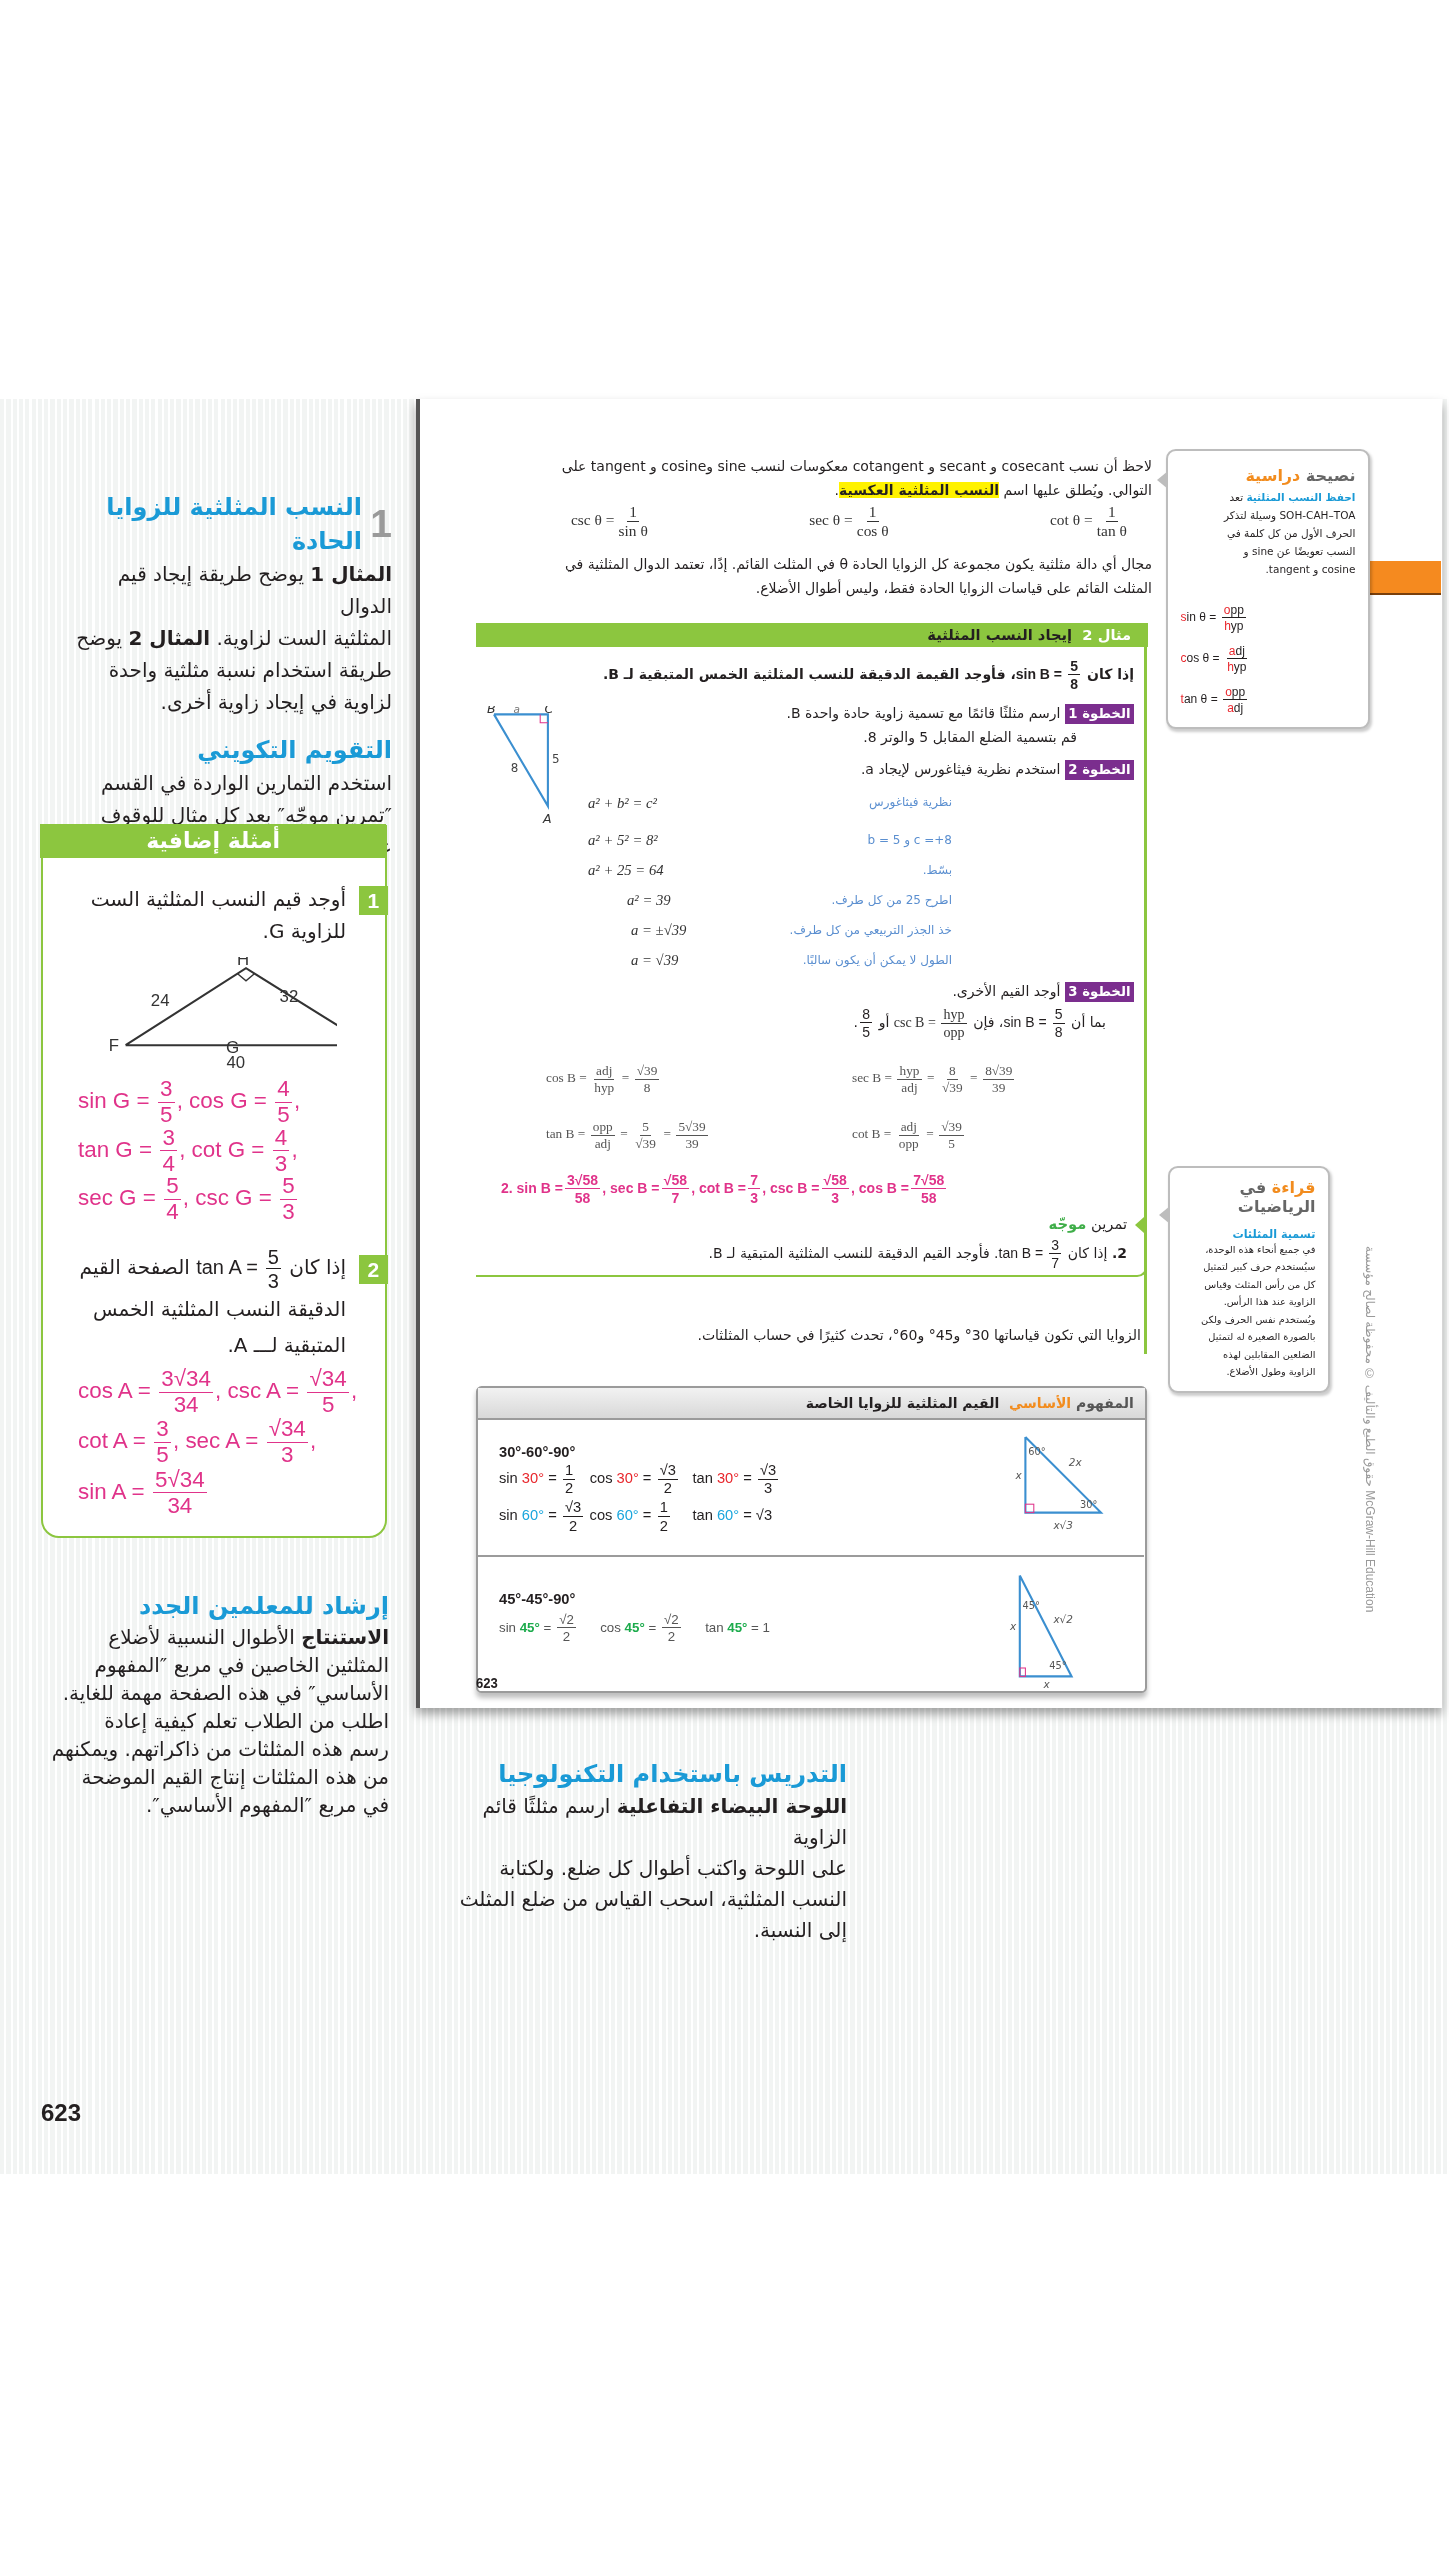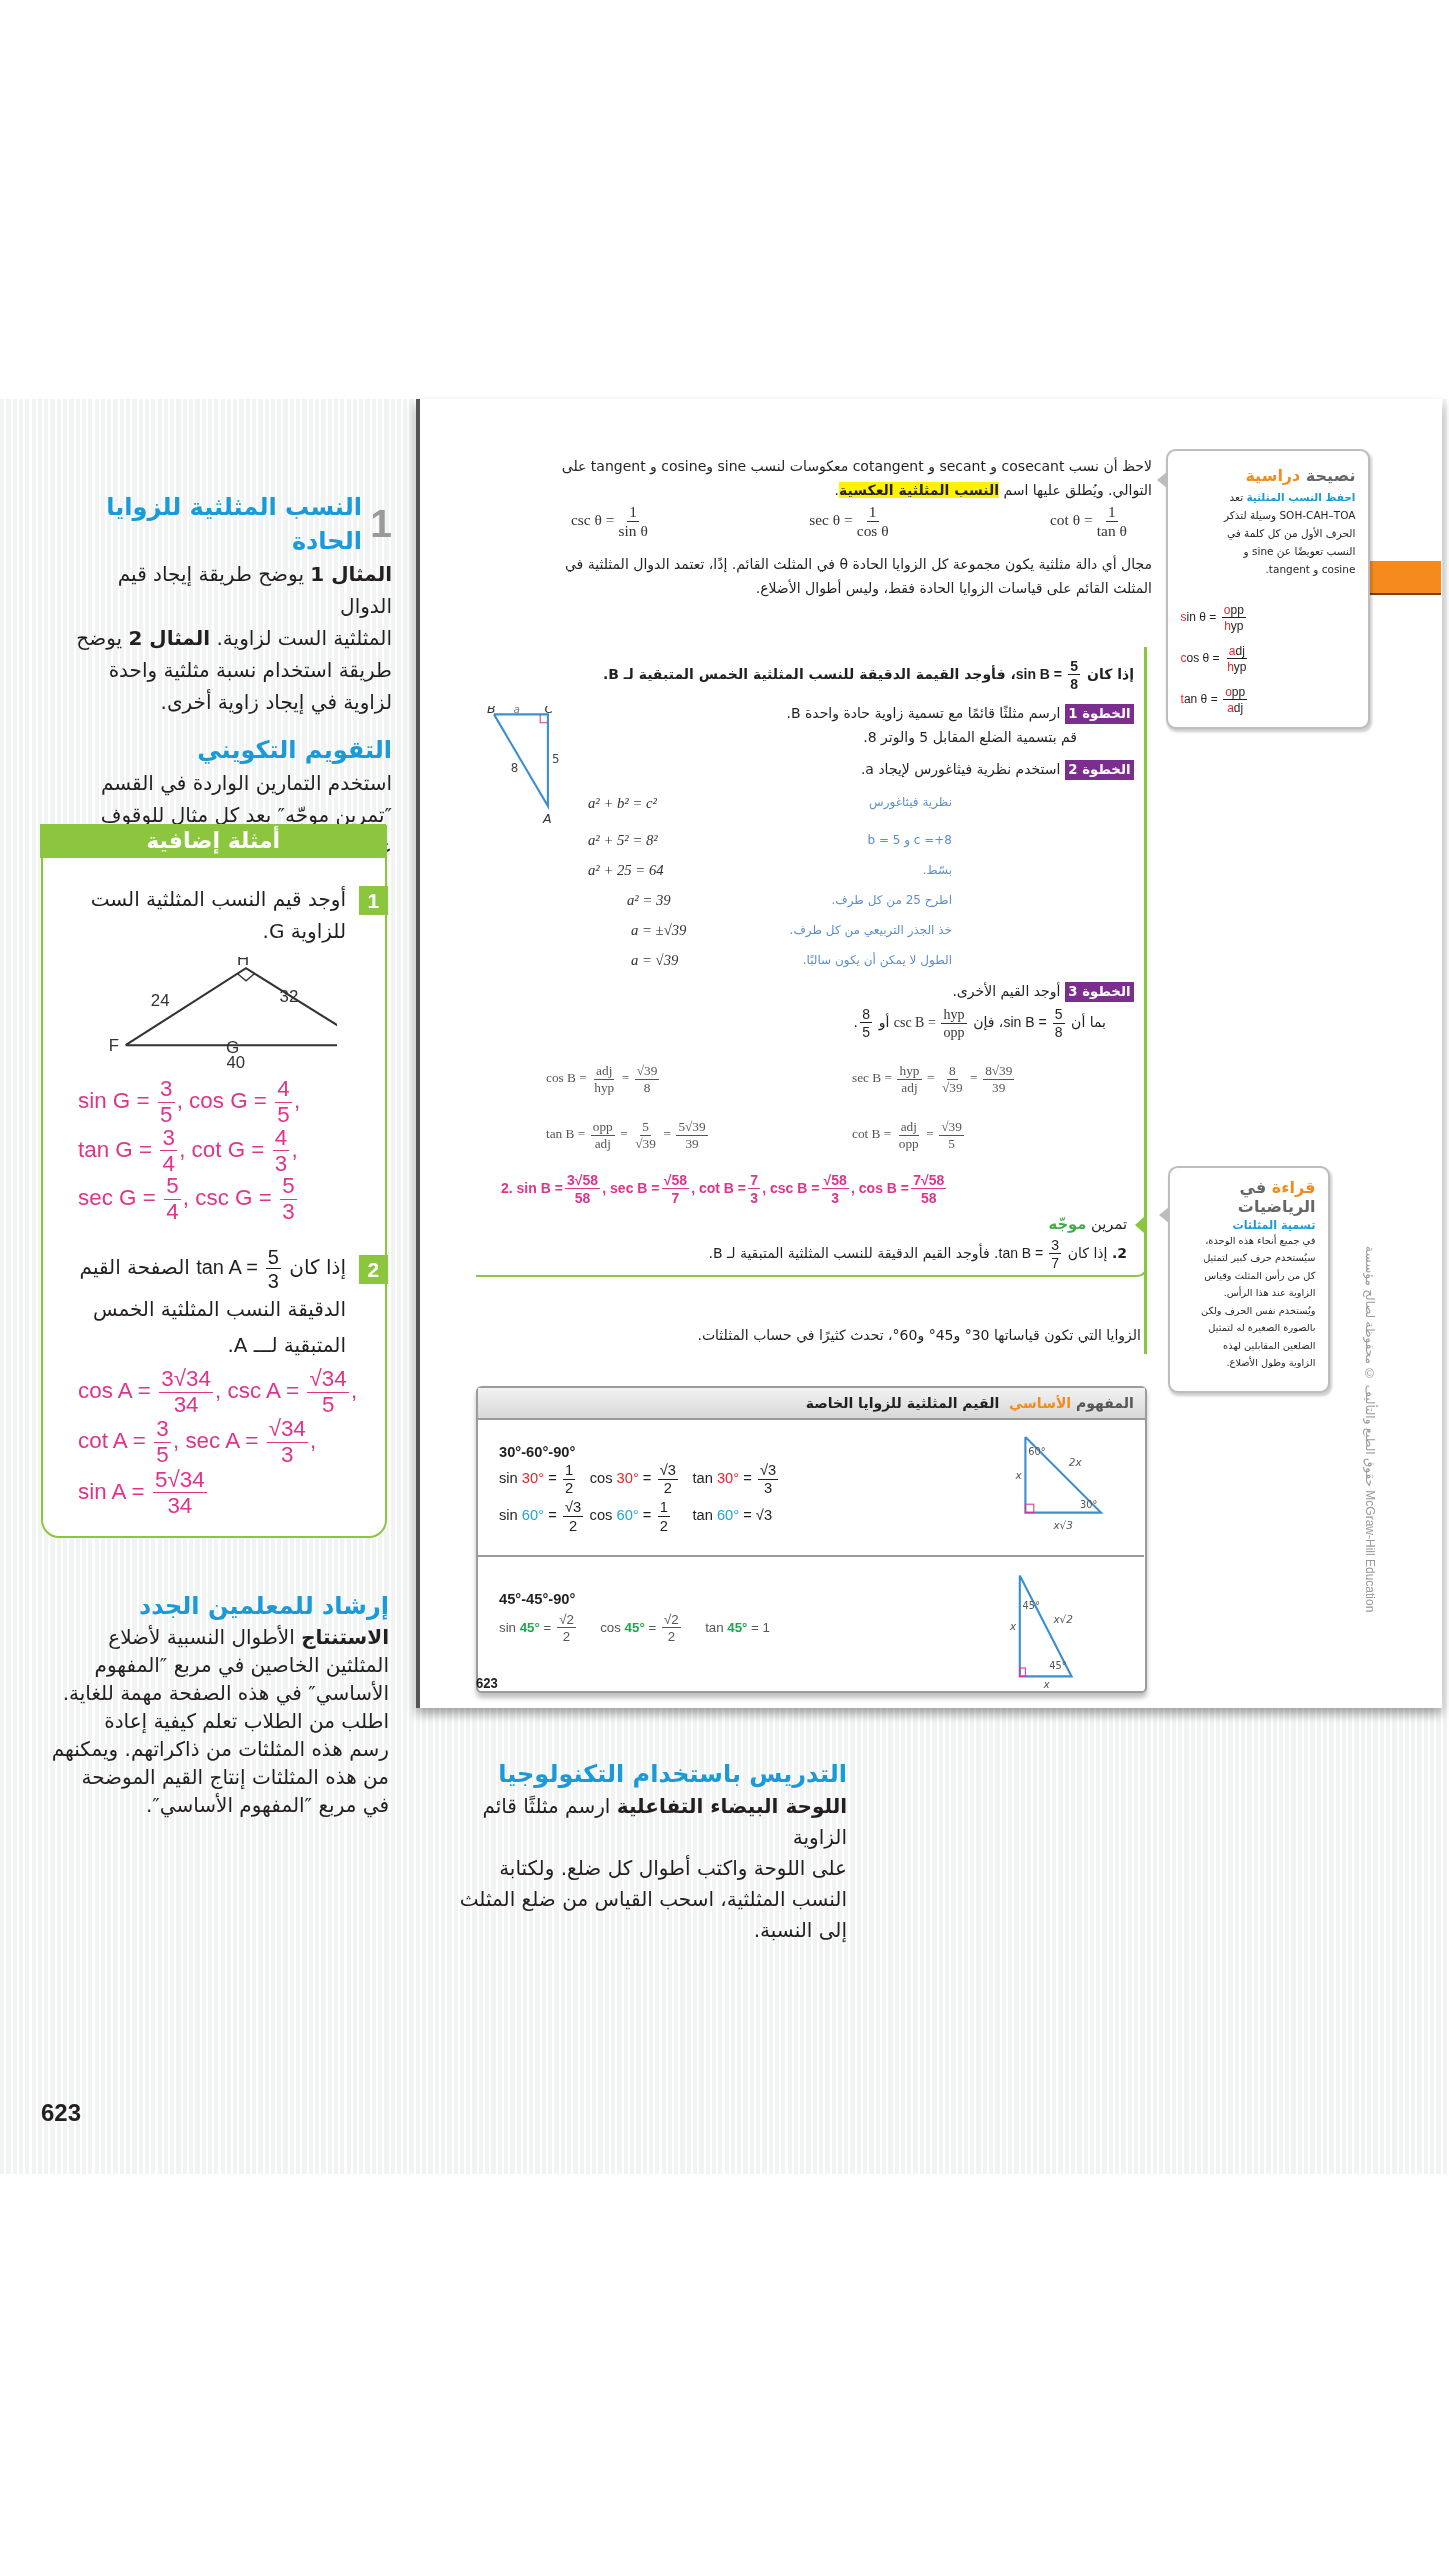--- a/index.html
+++ b/index.html
@@ -183,20 +183,25 @@
     <span><span>cot θ =</span><span class="fr">
           <span class="n">1</span>
           <span class="d">tan θ</span>
         </span></span>
   </div>
   <div class="abs rtl ptxt" style="left:74px;top:153px;width:658px">
     <div>مجال أي دالة مثلثية يكون مجموعة كل الزوايا الحادة θ في المثلث القائم. إذًا، تعتمد الدوال المثلثية في</div>
     <div>المثلث القائم على قياسات الزوايا الحادة فقط، وليس أطوال الأضلاع.</div>
   </div>
 
+  <div class="greenbar" style="left:56px;top:224px;width:672px">
+    <div class="rtl" style="padding-right:17px;line-height:24px;font-size:14.7px;font-weight:bold">
+      <span style="color:#fff">مثال 2</span>&nbsp;&nbsp;<span>إيجاد النسب المثلثية</span>
+    </div>
+  </div>
   <div class="abs" style="left:724px;top:248px;width:2.8px;height:707px;background:#8cc63f"></div>
 
   <div class="abs rtl ptxt b" style="left:112px;top:260px;width:602px">
     <span>إذا كان</span> <span class="math" style="direction:ltr;unicode-bidi:embed"><span>sin B =</span> <span class="fr">
           <span class="n">5</span>
           <span class="d">8</span>
         </span></span><span>، فأوجد القيمة الدقيقة للنسب المثلثية الخمس المتبقية لـ B.</span>
   </div>
 
   <svg class="abs" style="left:67px;top:307px" width="84" height="119" viewBox="0 0 120 170">
@@ -437,21 +442,21 @@
           <span class="n"><span class="red">o</span><span>pp</span></span>
           <span class="d"><span class="red">a</span><span>dj</span></span>
         </span></div>
   </div>
 </div>
 
 <div class="callout" style="left:1168px;top:1166px;width:162px;height:227px">
   <div class="abs" style="left:-11.2px;top:38px;width:0;height:0;border-top:9.8px solid transparent;border-bottom:9.8px solid transparent;border-right:11.2px solid #bdbdbd"></div>
   <div class="rtl" style="padding:9.8px 12.6px 0 7px">
     <div style="font-size:16px;font-weight:bold"><span class="orange">قراءة</span> <span style="color:#666">في الرياضيات</span></div>
-    <div class="blue b" style="font-size:11.2px;margin-top:3px">تسمية المثلثات</div>
+    <div class="blue b" style="font-size:11.2px;margin-top:12px">تسمية المثلثات</div>
     <div style="font-size:9.8px;line-height:17.5px">
       <div>في جميع أنحاء هذه الوحدة،</div>
       <div>سيُستخدم حرف كبير لتمثيل</div>
       <div>كل من رأس المثلث وقياس</div>
       <div>الزاوية عند هذا الرأس.</div>
       <div>ويُستخدم نفس الحرف ولكن</div>
       <div>بالصورة الصغيرة له لتمثيل</div>
       <div>الضلعين المقابلين لهذه</div>
       <div>الزاوية وطول الأضلاع.</div>
     </div>

